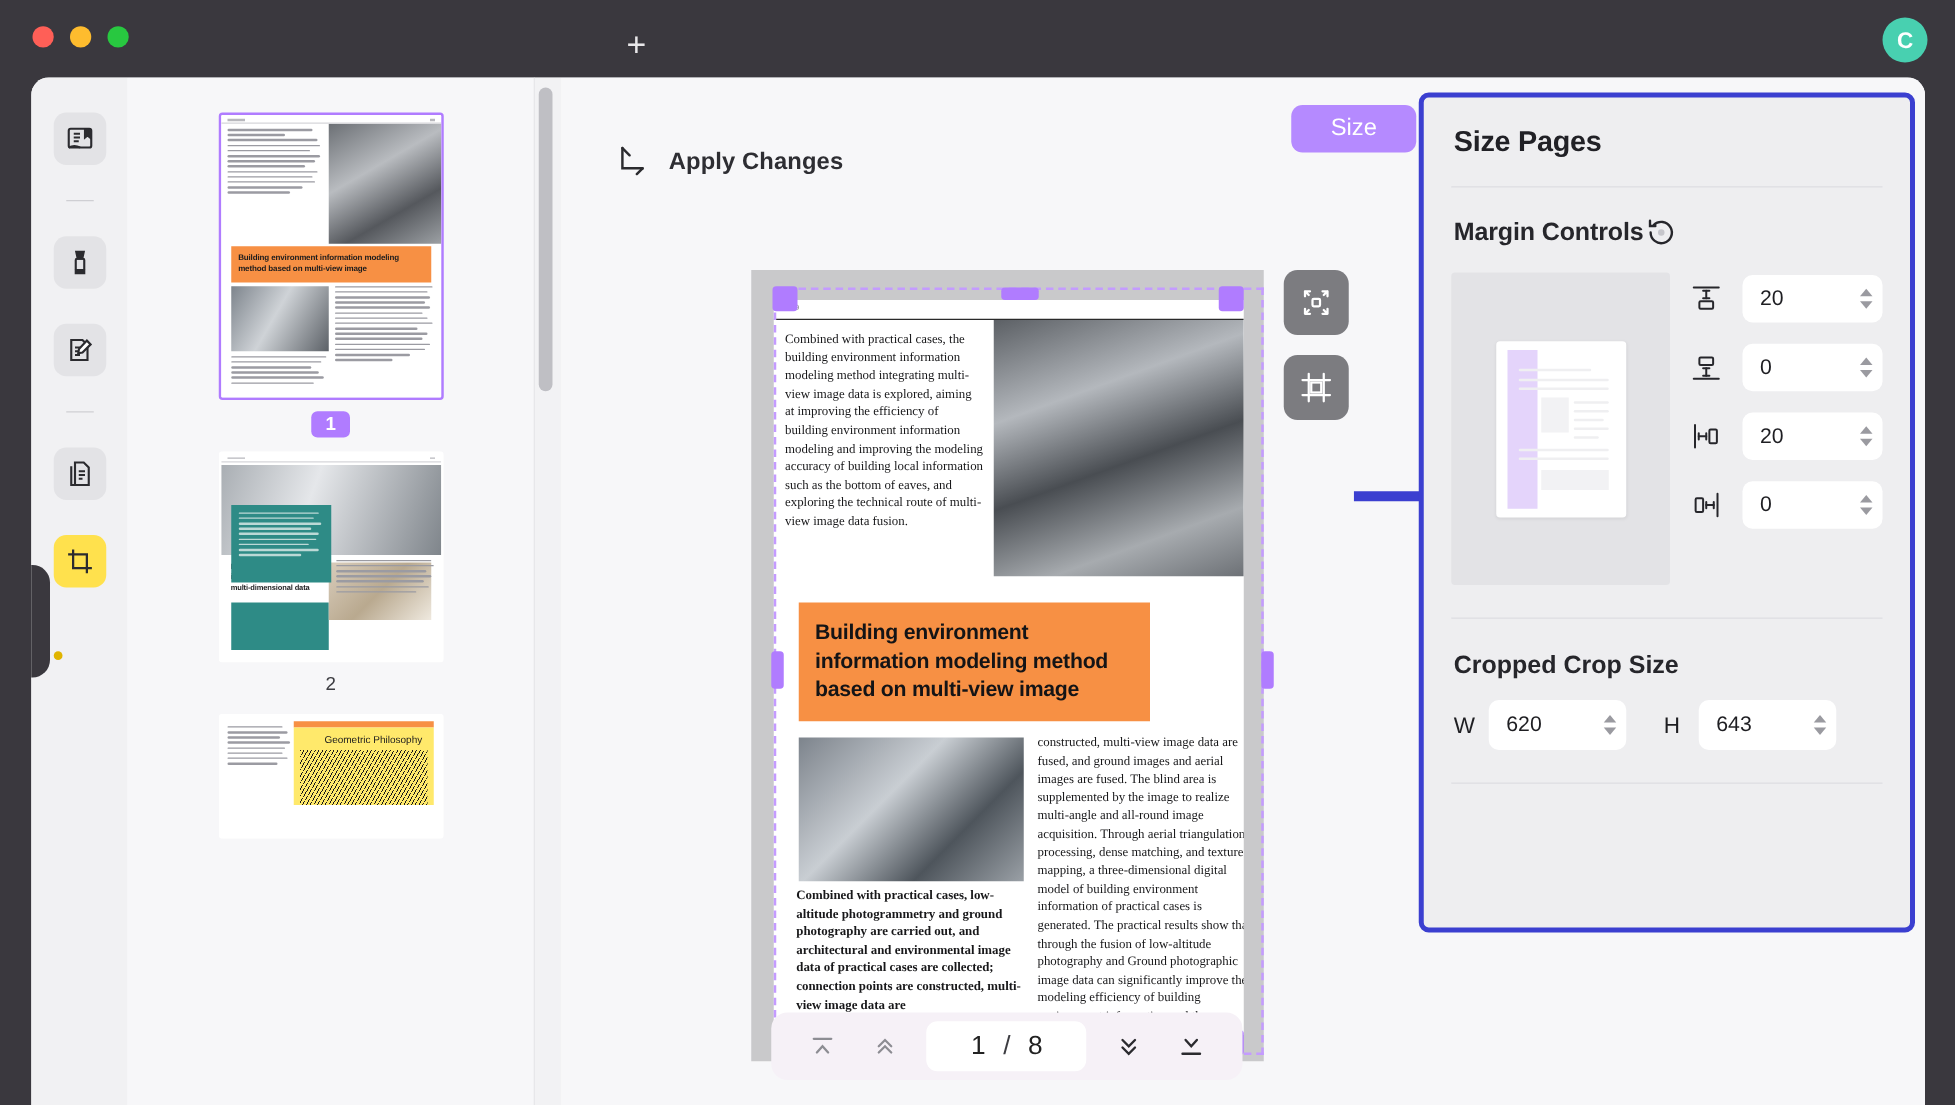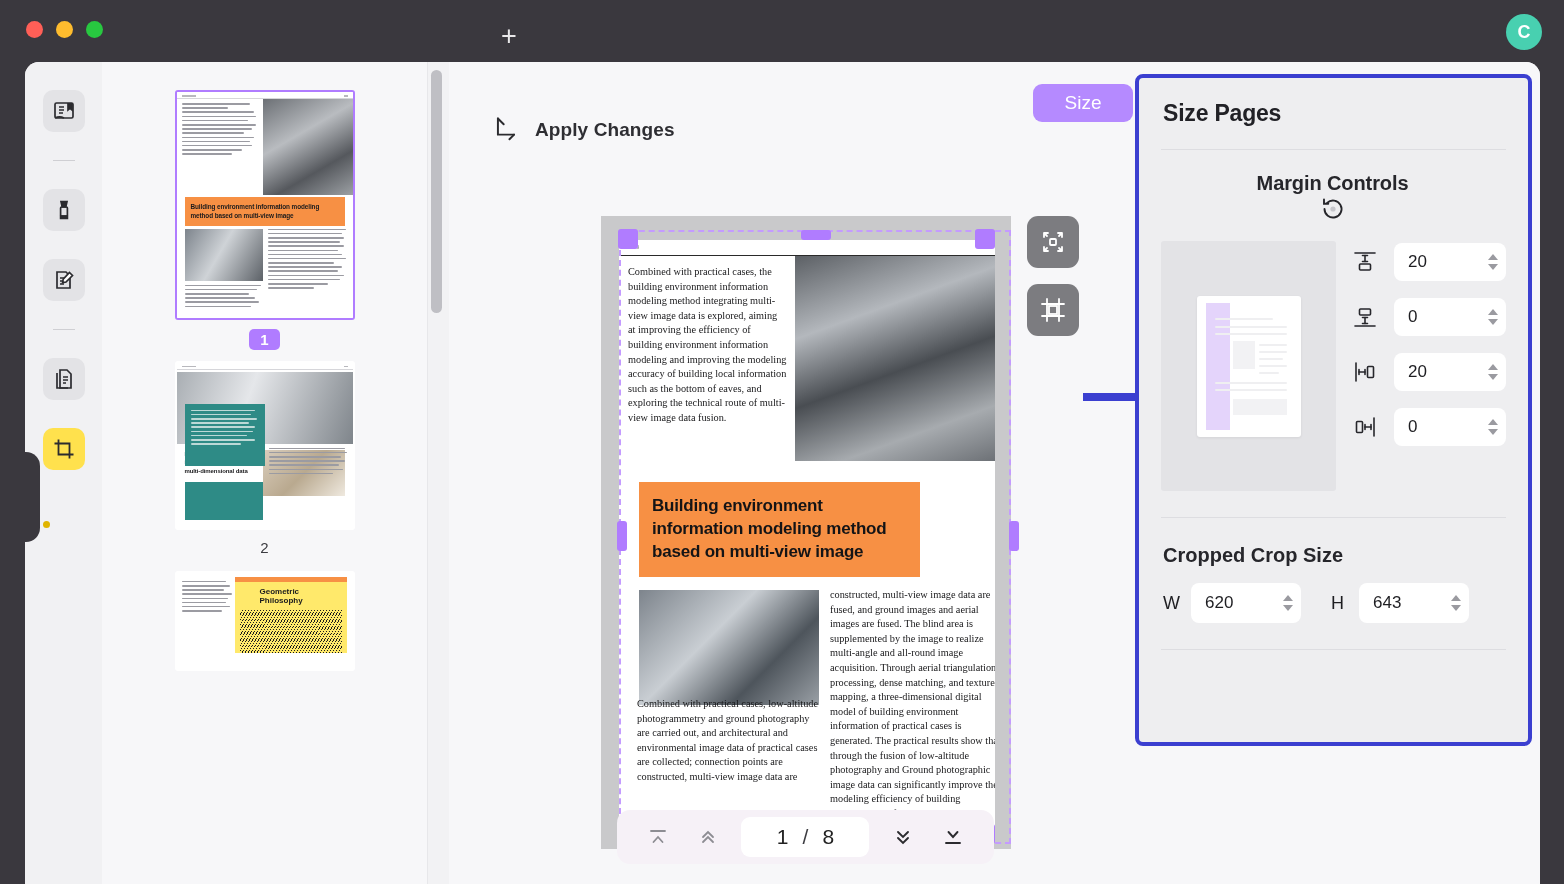--- a/index.html
+++ b/index.html
@@ -176,21 +176,21 @@
     font-size: 17px; line-height: 23px; font-weight: 700; color: #141416;
     letter-spacing: -.2px;
   }
   .doc-photo2 {
     position: absolute; left: 20px; top: 350px; width: 180px; height: 115px;
     background: linear-gradient(135deg,#7d848c 0%,#c9ced3 40%,#4e555c 70%,#9aa0a6 100%);
   }
   .doc-right-text {
     position: absolute; left: 211px; top: 348px; width: 182px; padding-right: 6px;
   }
-  .doc-bottom-text { position: absolute; left: 18px; top: 457px; width: 185px; }
+  .doc-bottom-text { position: absolute; left: 18px; top: 470px; width: 185px; font-weight: bold; }
 
   .crop-overlay {
     position: absolute; left: 18px; top: 14px; width: 392px; height: 614px;
     border: 2px dashed #c49bff; pointer-events: none;
   }
   .handle { position: absolute; background: #b07cff; border-radius: 3px; }
   .h-corner { width: 20px; height: 20px; }
   .h-edge-h { width: 30px; height: 10px; }
   .h-edge-v { width: 10px; height: 30px; }
 
@@ -221,21 +221,20 @@
     background: #eeeef0; border: 4px solid #3b3fd0; border-radius: 8px;
   }
   .panel-title {
     font-size: 23px; font-weight: 700; color: #212126; padding: 22px 24px 0 24px;
     letter-spacing: -.2px;
   }
   .panel-rule { height: 1px; background: #dddde1; margin: 22px 22px 0 22px; }
   .section-head {
     display: flex; align-items: center; justify-content: flex-start;
     padding: 22px 26px 0 24px;
-    flex-direction: column;
   }
   .section-head h3 { font-size: 20px; font-weight: 600; color: #26262b; letter-spacing: -.1px; }
 
   .margins { display: flex; padding: 18px 22px 0 22px; gap: 16px; }
   .margin-preview {
     width: 184px; height: 250px; background: #e3e3e6; border-radius: 3px;
     display: flex; align-items: center; justify-content: center;
   }
   .mini-doc {
     width: 104px; height: 141px; background: #fff; border-radius: 3px; position: relative;
@@ -460,21 +459,21 @@
                   <div class="ln" style="width:42px"></div>
                     <div class="ln" style="width:50px"></div>
                   <div class="ln" style="width:46px"></div>
                     <div class="ln" style="width:44px"></div>
                   <div class="ln" style="width:48px"></div>
                     <div class="ln" style="width:40px"></div>
                 </div>
                 <div style="flex:1;padding-right:6px;">
                   <div style="height:5px;background:#f79044;"></div>
                   <div class="band-yellow" style="padding:5px 5px 0 5px;">
-                    <div style="font-size:8px;font-weight:700;color:#1b1b1d;padding-left:20px;">Geometric Philosophy</div>
+                    <div style="font-size:8px;font-weight:400;color:#1b1b1d;padding-left:20px;">Geometric Philosophy</div>
                     <div style="height:44px;margin-top:4px;background:repeating-linear-gradient(120deg,#1b1b1d 0 .6px,#ffe96b .6px 2.6px);"></div>
                   </div>
                 </div>
               </div>
             </div>
           </div>
         </div>
 
       </div>
     </div>

